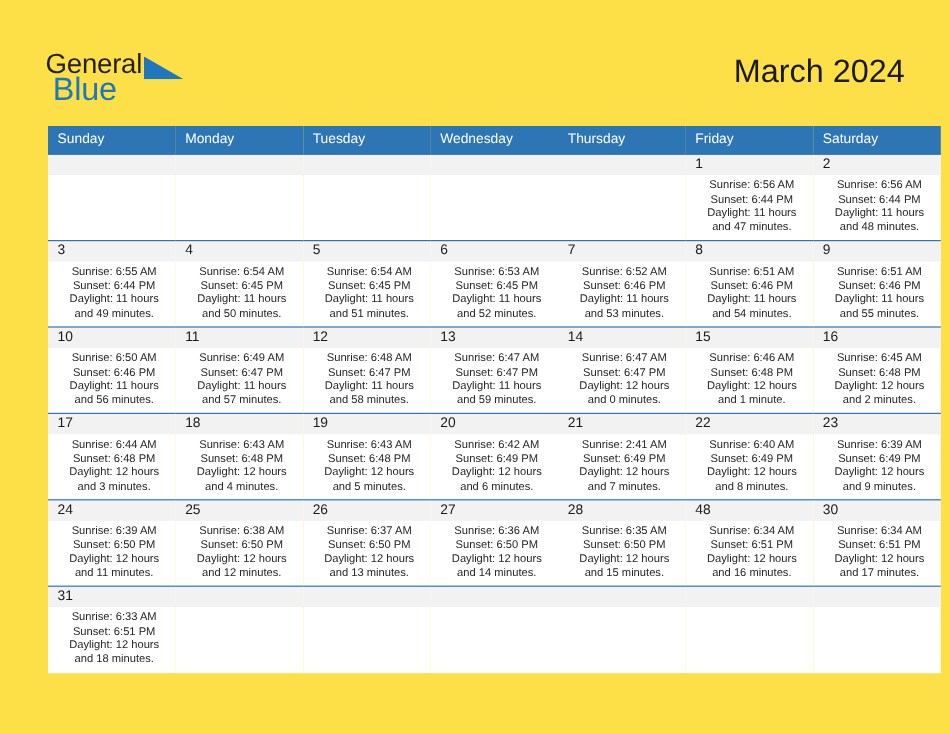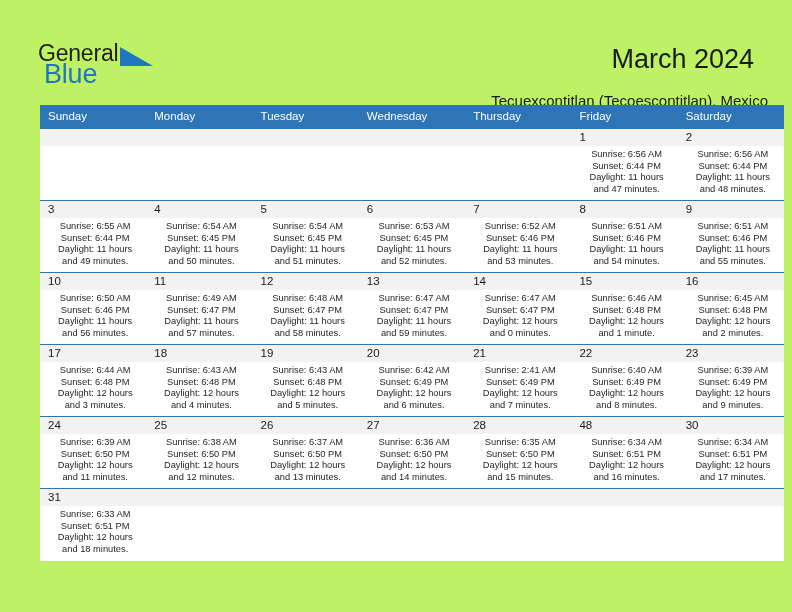--- a/index.html
+++ b/index.html
@@ -6,21 +6,21 @@
   html, body {
     margin: 0; padding: 0;
     width: 792px; height: 612px;
     background: #ffffff;
     font-family: "Liberation Sans", sans-serif;
     -webkit-font-smoothing: antialiased;
   }
   #page {
     position: relative;
     width: 792px; height: 612px;
-    background: #bef264;
+    background: #fde047;
     overflow: hidden;
   }
 
   
   .header {
     position: absolute;
     left: 24px; top: 28px;
     width: 744px; height: 72px;
   }
   .logo {
@@ -131,21 +131,20 @@
     <div class="logo">
       <span class="logo-general">General</span>
       <span class="logo-blue">Blue</span>
       <svg class="logo-tri" viewBox="0 0 33 19">
         <polygon points="0,0 33,19 0,19" fill="#1f77bd"></polygon>
       </svg>
     </div>
 
     <div class="title-block">
       <h1 class="month-title">March 2024</h1>
-      <h2 class="location-title">Tecuexcontitlan (Tecoescontitlan), Mexico</h2>
     </div>
 
   </div>
 
   <table class="calendar">
     <thead>
       <tr>
         <th>Sunday</th>
         <th>Monday</th>
         <th>Tuesday</th>

